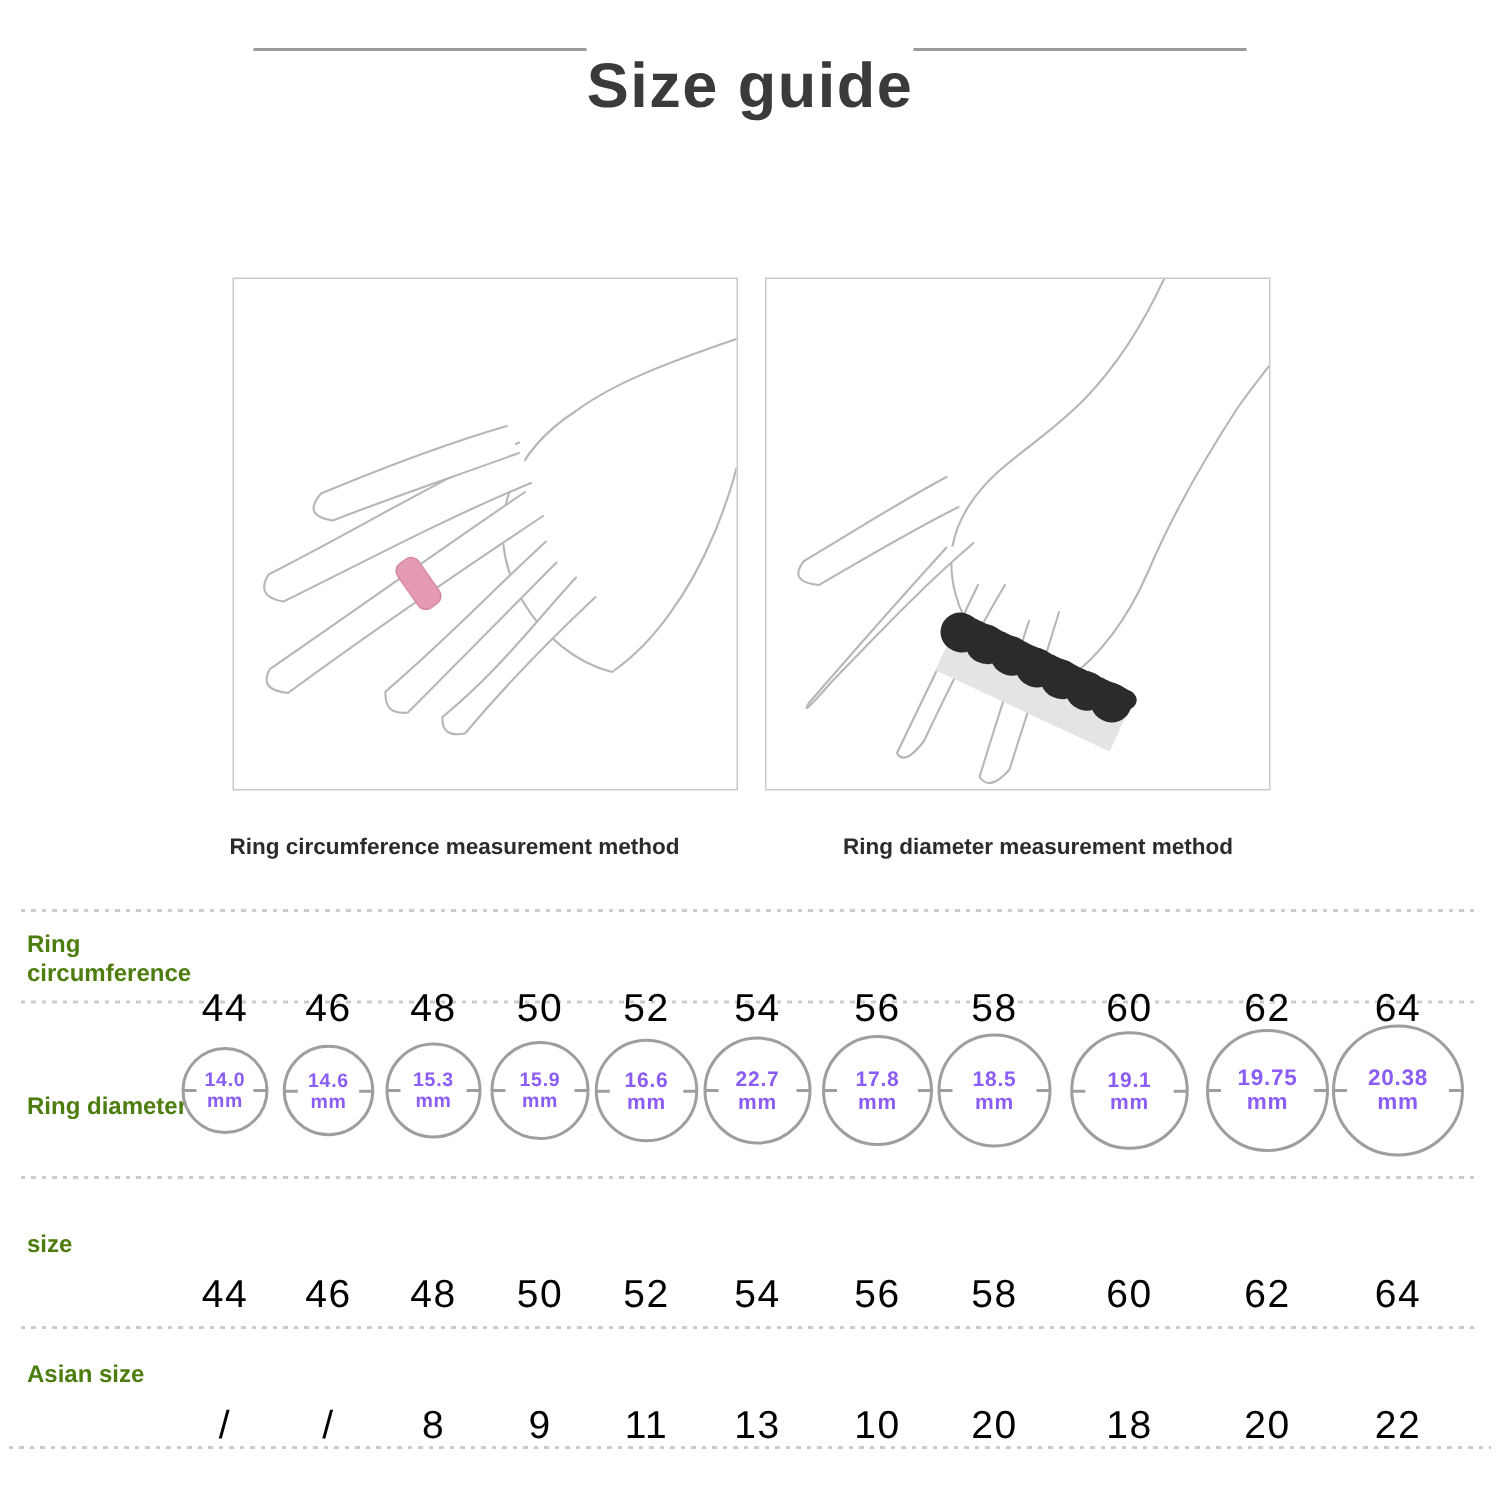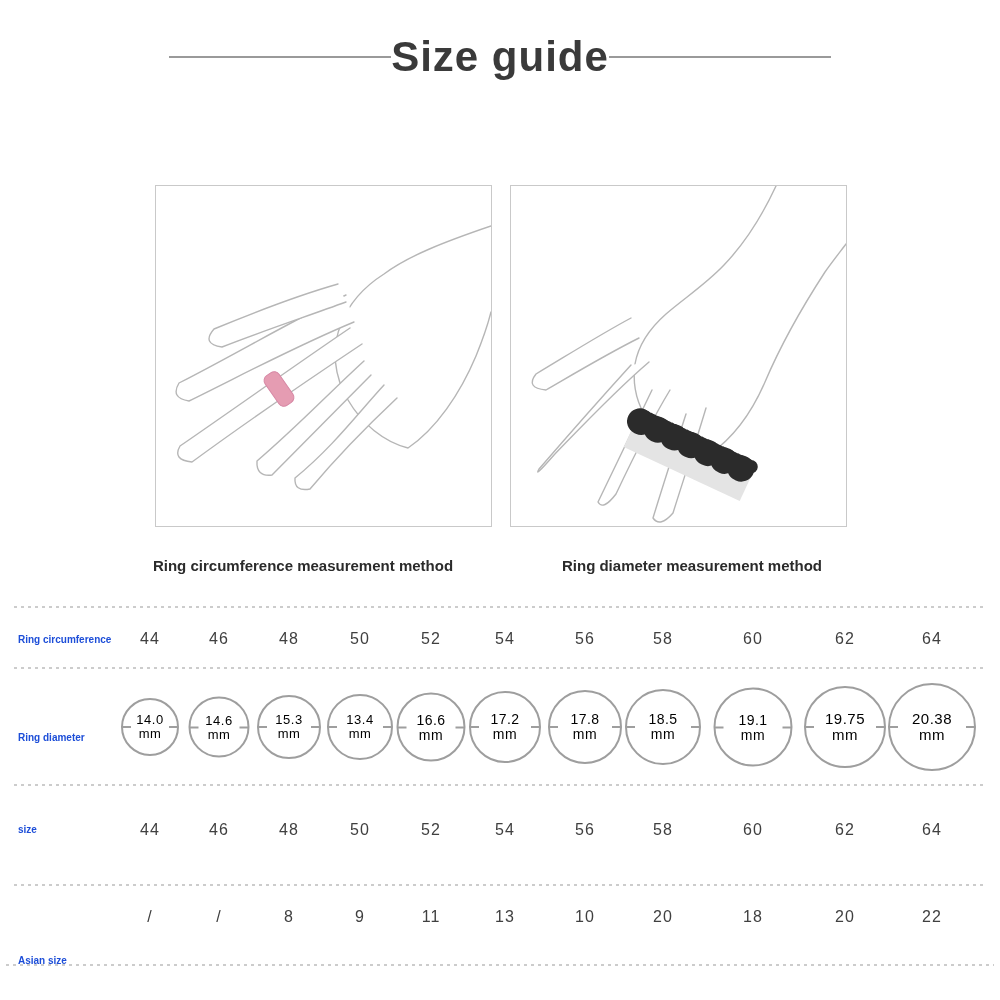--- a/index.html
+++ b/index.html
@@ -1,48 +1,48 @@
 <!DOCTYPE html>
 <html><head>
 <meta charset="utf-8">
 <style>
   html,body{margin:0;padding:0;background:#ffffff;}
   .page{
     position:relative;width:1000px;height:1000px;background:#ffffff;overflow:hidden;
     font-family:"Liberation Sans", sans-serif;
   }
   
-  .title-row{position:absolute;top:32px;left:0;right:0;display:flex;align-items:center;justify-content:center;}
+  .title-row{position:absolute;top:32px;left:0;right:0;display:flex;justify-content:center;}
   .title-line{width:222px;height:2px;background:#9a9a9a;}
   h1.page-title{margin:0;font-size:42px;line-height:50px;font-weight:bold;color:#3a3a3a;letter-spacing:1px;}
   
   .illus-box{position:absolute;top:185px;width:335px;height:340px;border:1px solid #c9c9c9;background:#fff;}
   .illus-box.left{left:155px;}
   .illus-box.right{left:510px;}
   .illus-box svg{display:block;width:100%;height:100%;}
   .caption{position:absolute;top:565px;transform:translate(-50%,-50%);font-size:15px;font-weight:bold;color:#2b2b2b;white-space:nowrap;}
   .caption.c1{left:303px;}
   .caption.c2{left:692px;}
   
   .dash{position:absolute;left:14px;right:14px;height:2px;
         background:repeating-linear-gradient(90deg,#cccccc 0 3px,transparent 3px 7px);}
   .dash.d1{top:606px;} .dash.d2{top:667px;} .dash.d3{top:784px;} .dash.d4{top:884px;}
   .dash.d5{top:964px;left:6px;right:6px;}
   .rowlabel{position:absolute;left:18px;width:120px;transform:translateY(-50%);
-            font-size:10px;font-weight:bold;color:#1d4ed8;line-height:1.2;}
-  .rowlabel.l1{top:640px;} .rowlabel.l2{top:738px;} .rowlabel.l3{top:830px;} .rowlabel.l4{top:917px;margin-top:44px;}
+            font-size:16px;font-weight:bold;color:#4d7c0f;line-height:1.2;}
+  .rowlabel.l1{top:640px;} .rowlabel.l2{top:738px;} .rowlabel.l3{top:830px;} .rowlabel.l4{top:917px;}
   .val{position:absolute;left:var(--x);transform:translate(-50%,-50%);
-       font-size:16px;color:#404040;letter-spacing:1px;white-space:nowrap;}
+       font-size:26px;color:#000000;letter-spacing:1px;white-space:nowrap;margin-top:33px;}
   .val.r1{top:639px;} .val.r3{top:830px;} .val.r4{top:917px;}
   .circle{position:absolute;top:727px;left:var(--x);width:var(--d);height:var(--d);
           transform:translate(-50%,-50%);border:2px solid #9e9e9e;border-radius:50%;
           background:#fff;display:flex;flex-direction:column;align-items:center;justify-content:center;}
   .circle::before,.circle::after{content:"";position:absolute;top:calc(50% - 1px);width:9px;height:2px;background:#9e9e9e;}
   .circle::before{left:-1px;} .circle::after{right:-1px;}
-  .circle .cv,.circle .cu{font-size:var(--fs);font-weight:normal;color:#000000;line-height:1.05;letter-spacing:0.5px;}
+  .circle .cv,.circle .cu{font-size:var(--fs);font-weight:bold;color:#8b5cf6;line-height:1.05;letter-spacing:0.5px;}
 </style>
 </head>
 <body>
 
 <div class="page">
 
   <div class="title-row">
     <div class="title-line"></div>
     <h1 class="page-title">Size guide</h1>
     <div class="title-line"></div>
@@ -119,29 +119,29 @@
   </div>
   <div class="circle" style="--x:219px;--d:57px;--fs:13px">
     <span class="cv">14.6</span>
     <span class="cu">mm</span>
   </div>
   <div class="circle" style="--x:289px;--d:60px;--fs:13px">
     <span class="cv">15.3</span>
     <span class="cu">mm</span>
   </div>
   <div class="circle" style="--x:360px;--d:62px;--fs:13px">
-    <span class="cv">13.4</span>
+    <span class="cv">15.9</span>
     <span class="cu">mm</span>
   </div>
   <div class="circle" style="--x:431px;--d:65px;--fs:14px">
     <span class="cv">16.6</span>
     <span class="cu">mm</span>
   </div>
   <div class="circle" style="--x:505px;--d:68px;--fs:14px">
-    <span class="cv">17.2</span>
+    <span class="cv">22.7</span>
     <span class="cu">mm</span>
   </div>
   <div class="circle" style="--x:585px;--d:70px;--fs:14px">
     <span class="cv">17.8</span>
     <span class="cu">mm</span>
   </div>
   <div class="circle" style="--x:663px;--d:72px;--fs:14px">
     <span class="cv">18.5</span>
     <span class="cu">mm</span>
   </div>

